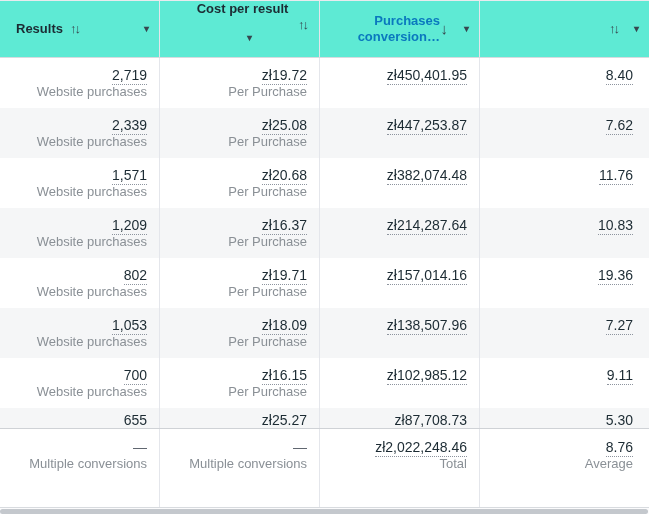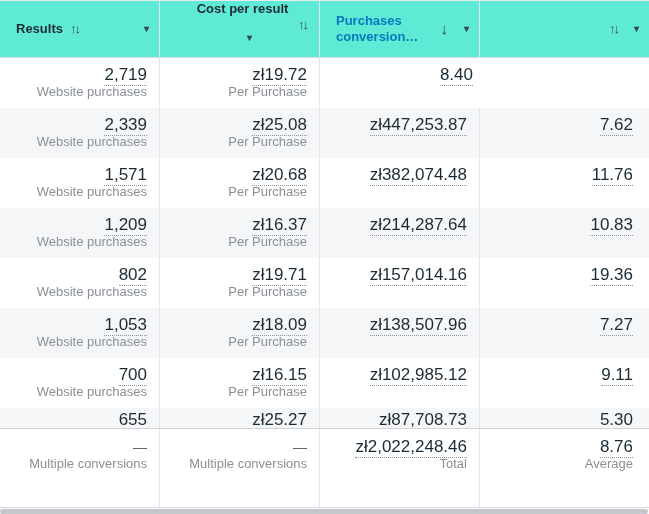--- a/index.html
+++ b/index.html
@@ -11,21 +11,21 @@
     position:relative;
     overflow:hidden;
     border-top:1px solid #e9ebee;
   }
   .tr { display:flex; width:649px; }
   .td, .th {
     border-right:1px solid #e4e6eb;
   }
   .c1 { width:160px; }
   .c2 { width:160px;flex-direction:column; }
-  .c3 { width:160px; }
+  .c3 { width:160px;text-align:right; }
   .c4 { width:169px; border-right:none; }
 
   
   .thead { height:57px; border-bottom:1px solid #d8dbdf; }
   .th {
     display:flex; align-items:center;
     padding:0 10px 0 16px;
     font-size:13px; font-weight:700; color:#1c2b33;
     line-height:16px;
     cursor:pointer;
@@ -49,21 +49,21 @@
   
   .tr--data { height:50px; background:#fff; }
   .tr--alt  { background:#f5f6f7; }
   .td {
     padding:8px 12px 0 8px;
     text-align:right;
     overflow:hidden;
   }
   .td.c4 { padding-right:16px; }
   .val {
-    font-size:17px; color:#1c2b33; line-height:16px;
+    font-size:14px; color:#1c2b33; line-height:16px;
     border-bottom:1px dotted #8d949e; padding-bottom:1px;
   }
   .sub {
     margin-top:0; font-size:13px; color:#8a9096; line-height:15px;
     white-space:nowrap;
   }
   .tr--clipped { height:20px; overflow:hidden;justify-content:space-between; }
   .tr--clipped .td { padding-top:3px; }
 
   
@@ -113,20 +113,23 @@
 
   <div class="tr tr--data">
     <div class="td c1">
       <div><span class="val">2,719</span></div>
       <div class="sub">Website purchases</div>
     </div>
     <div class="td c2">
       <div><span class="val">zł19.72</span></div>
       <div class="sub">Per Purchase</div>
     </div>
+    <div class="td c3">
+      <div><span class="val">zł450,401.95</span></div>
+    </div>
     <div class="td c4">
       <div><span class="val">8.40</span></div>
     </div>
   </div>
 
   <div class="tr tr--data tr--alt">
     <div class="td c1">
       <div><span class="val">2,339</span></div>
       <div class="sub">Website purchases</div>
     </div>

